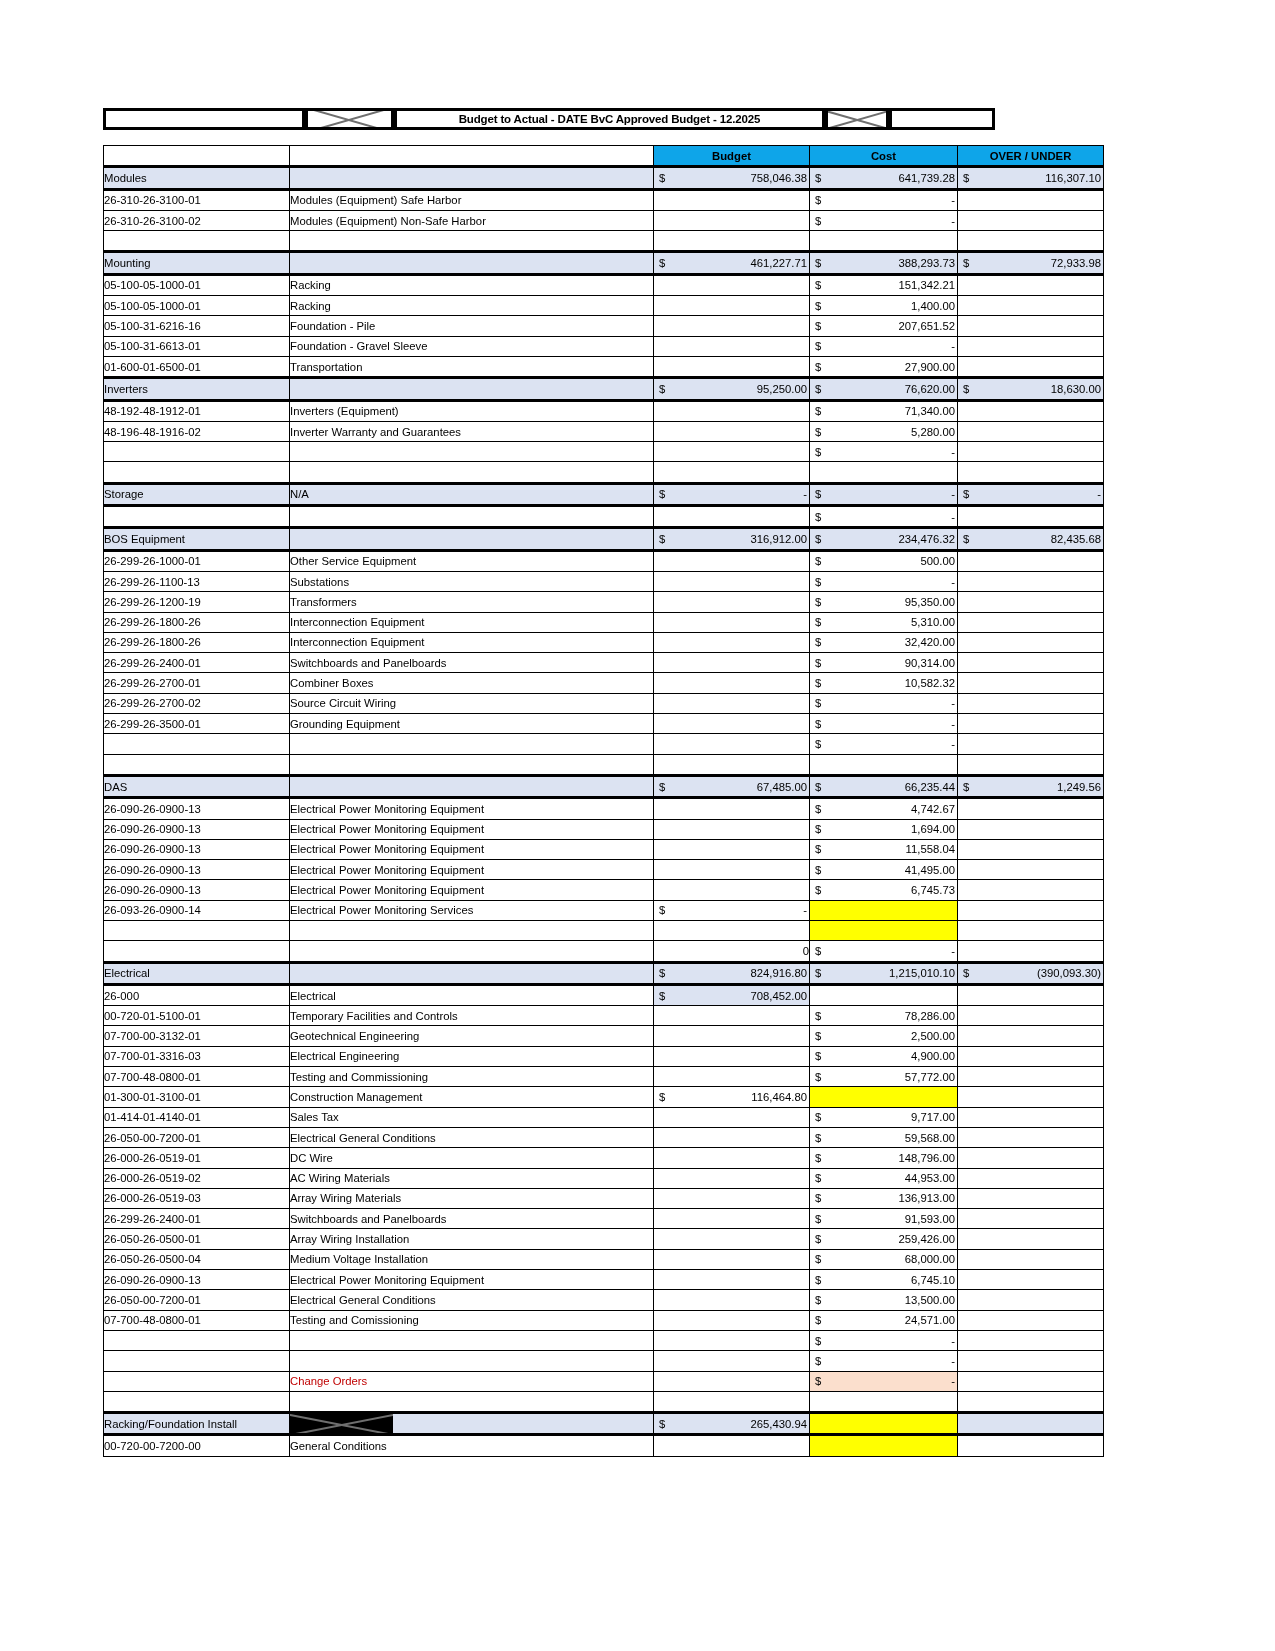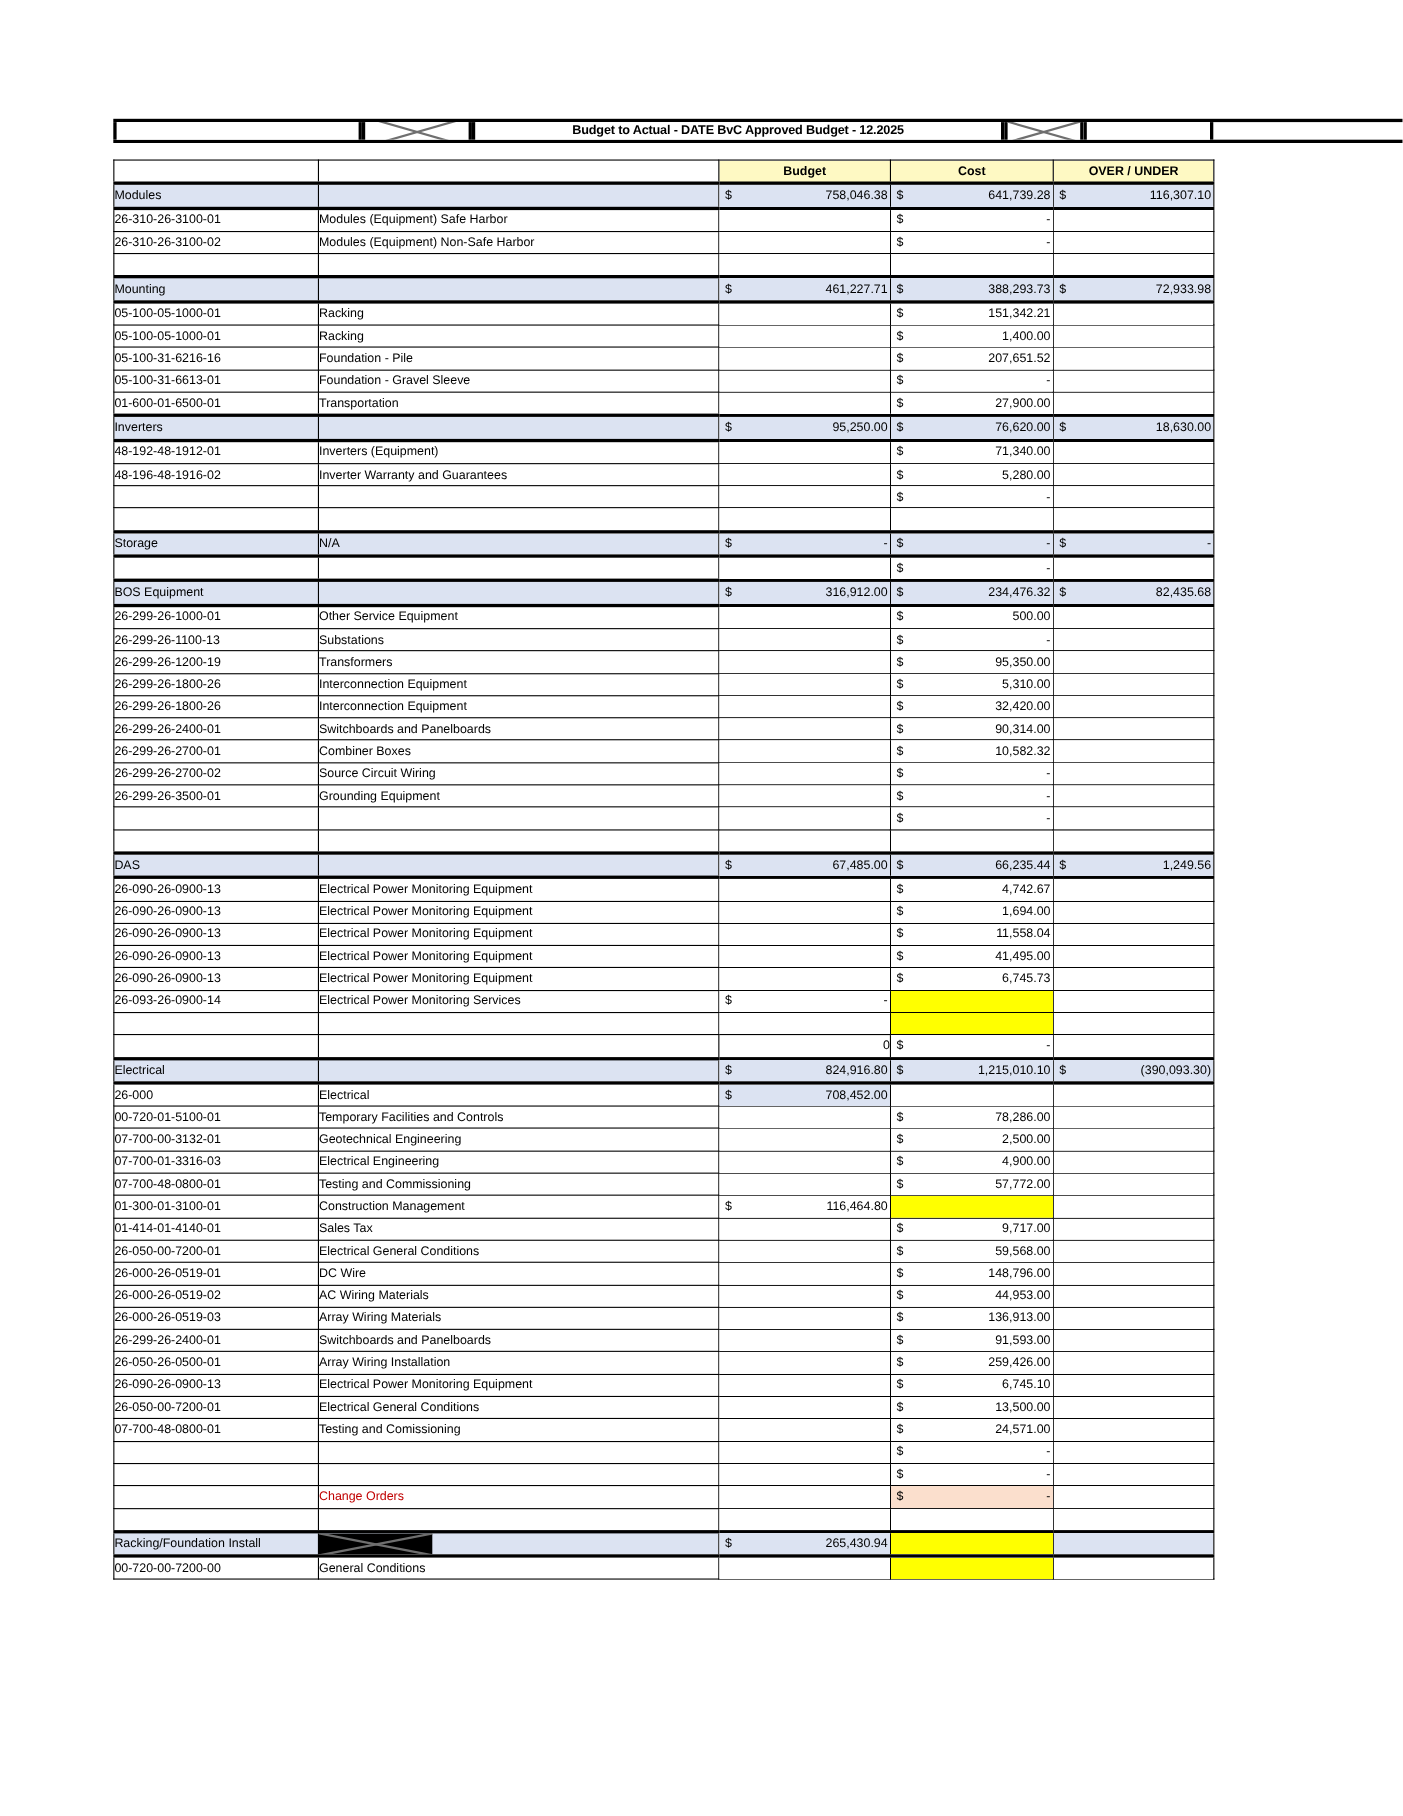--- a/index.html
+++ b/index.html
@@ -18,21 +18,21 @@
   #sheet {
     position: absolute;
     left: 103px;
     top: 108px;
     width: 1000px;
   }
 
   
   .titlebar {
     display: flex;
-    width: 1172px;
+    width: 892px;
     height: 22px;
     border-top: 3px solid #000;
     border-bottom: 3px solid #000;
     box-sizing: border-box;
     margin-bottom: 15px;
   }
   .titlebar .tcell {
     box-sizing: border-box;
     height: 100%;
     border-left: 3px solid #000;
@@ -107,21 +107,21 @@
   }
   .money .amt {
     display: block;
     text-align: right;
     padding-right: 2px;
   }
   .plain-right { text-align: right; padding-right: 3px; }
 
   
   tr.hdr td {
-    background: #fef9c3;
+    background: #0ea5e9;
     font-weight: bold;
     text-align: center;
     border-top: 1px solid #000;
     border-bottom: 3px solid #000;
   }
   tr.hdr td.blankhdr { background: #ffffff; }
 
   
   tr.section td {
     background: #dce3f2;
@@ -716,20 +716,30 @@
           <td class="code">26-050-26-0500-01</td>
           <td class="desc">Array Wiring Installation</td>
           <td class="money"></td>
           <td class="money">
             <span class="sym">$</span>
             <span class="amt">259,426.00</span>
           </td>
           <td class="money"></td>
         </tr>
         <tr>
+          <td class="code">26-050-26-0500-04</td>
+          <td class="desc">Medium Voltage Installation</td>
+          <td class="money"></td>
+          <td class="money">
+            <span class="sym">$</span>
+            <span class="amt">68,000.00</span>
+          </td>
+          <td class="money"></td>
+        </tr>
+        <tr>
           <td class="code">26-090-26-0900-13</td>
           <td class="desc">Electrical Power Monitoring Equipment</td>
           <td class="money"></td>
           <td class="money">
             <span class="sym">$</span>
             <span class="amt">6,745.10</span>
           </td>
           <td class="money"></td>
         </tr>
         <tr>

